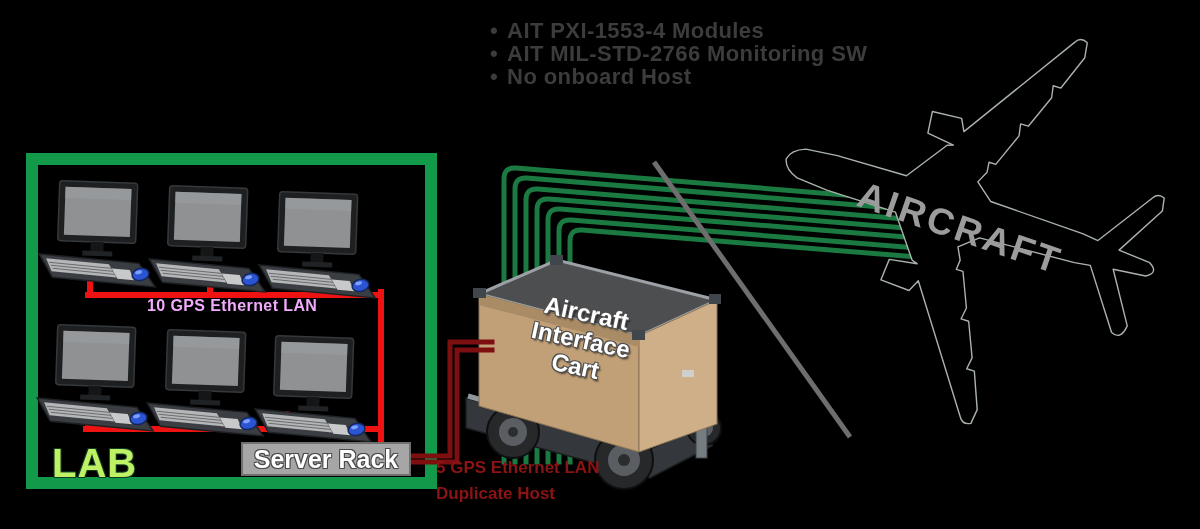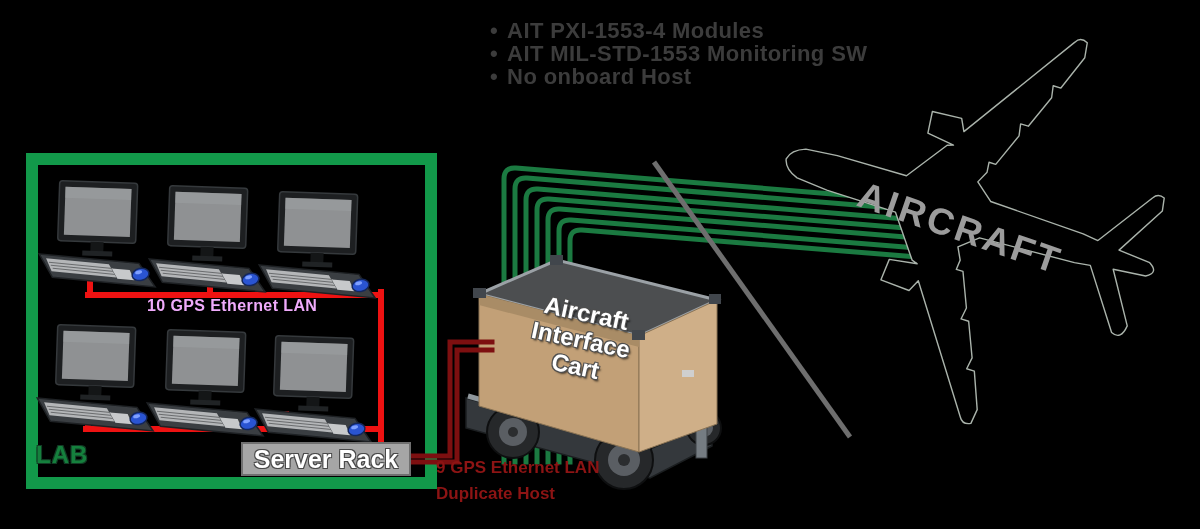--- a/index.html
+++ b/index.html
@@ -10,21 +10,21 @@
   .overlay{position:absolute;white-space:nowrap;}
 
   .notes{left:490px;top:19px;color:#3c3c3c;font-weight:bold;font-size:22px;
          line-height:23px;letter-spacing:0.4px;}
   .notes .bullet{margin-right:9px;}
 
   .aircraft-label{left:866px;top:174px;color:#9c9c9c;font-weight:bold;
        font-size:37px;letter-spacing:3px;transform:rotate(19deg);
        transform-origin:0 0;}
 
-  .lab-label{left:36px;top:441px;color:#15803d;font-weight:bold;font-size:24px;
+  .lab-label{left:52px;top:441px;color:#bef264;font-weight:bold;font-size:40px;
        letter-spacing:1px;text-shadow:1px 1px 0 #123b24,-1px -1px 0 #123b24,
        1px -1px 0 #123b24,-1px 1px 0 #123b24;}
 
   .server-rack{left:229px;top:442px;width:170px;height:34px;background:#a6a6a6;
        border:2px solid #707070;box-sizing:border-box;display:flex;
        align-items:center;justify-content:center;color:#fff;font-weight:bold;
        font-size:25px;text-shadow:1px 1px 0 #4a4a4a,-1px -1px 0 #4a4a4a,
        1px -1px 0 #4a4a4a,-1px 1px 0 #4a4a4a;margin-left:12px;}
 
   .lan10-label{left:147px;top:297px;color:#f0abfc;font-weight:bold;
@@ -145,36 +145,36 @@
              L 212 90 L 210 102 L 218 102
              L 232 136 L 230 148 L 238 148
              L 252 184 L 250 199 Q 242 203 238 196
              L 158 78 L 152 90 L 122 88 L 124 66 L 152 62 L 146 60
              L 116 19 L 44 18 L 12 15 Q -2 10 -4 0 Z"></path>
   </g>
 </svg>
 
 <div class="overlay notes">
   <div class="note-line"><span class="bullet">•</span><span>AIT PXI-1553-4 Modules</span></div>
-  <div class="note-line"><span class="bullet">•</span><span>AIT MIL-STD-1553 Monitoring SW</span></div>
+  <div class="note-line"><span class="bullet">•</span><span>AIT MIL-STD-2766 Monitoring SW</span></div>
   <div class="note-line"><span class="bullet">•</span><span>No onboard Host</span></div>
 </div>
 
 <div class="overlay aircraft-label">AIRCRAFT</div>
 
 <div class="overlay lab-label">LAB</div>
 
 <div class="overlay server-rack">
   <span>Server Rack</span>
 </div>
 
 <div class="overlay lan10-label">10 GPS Ethernet LAN</div>
 
 <div class="overlay cart-lan">
-  <div>9 GPS Ethernet LAN</div>
+  <div>5 GPS Ethernet LAN</div>
   <div>Duplicate Host</div>
 </div>
 
 <div class="overlay cart-text">
   <div>Aircraft</div>
   <div>Interface</div>
   <div>Cart</div>
 </div>
 
 </div>

